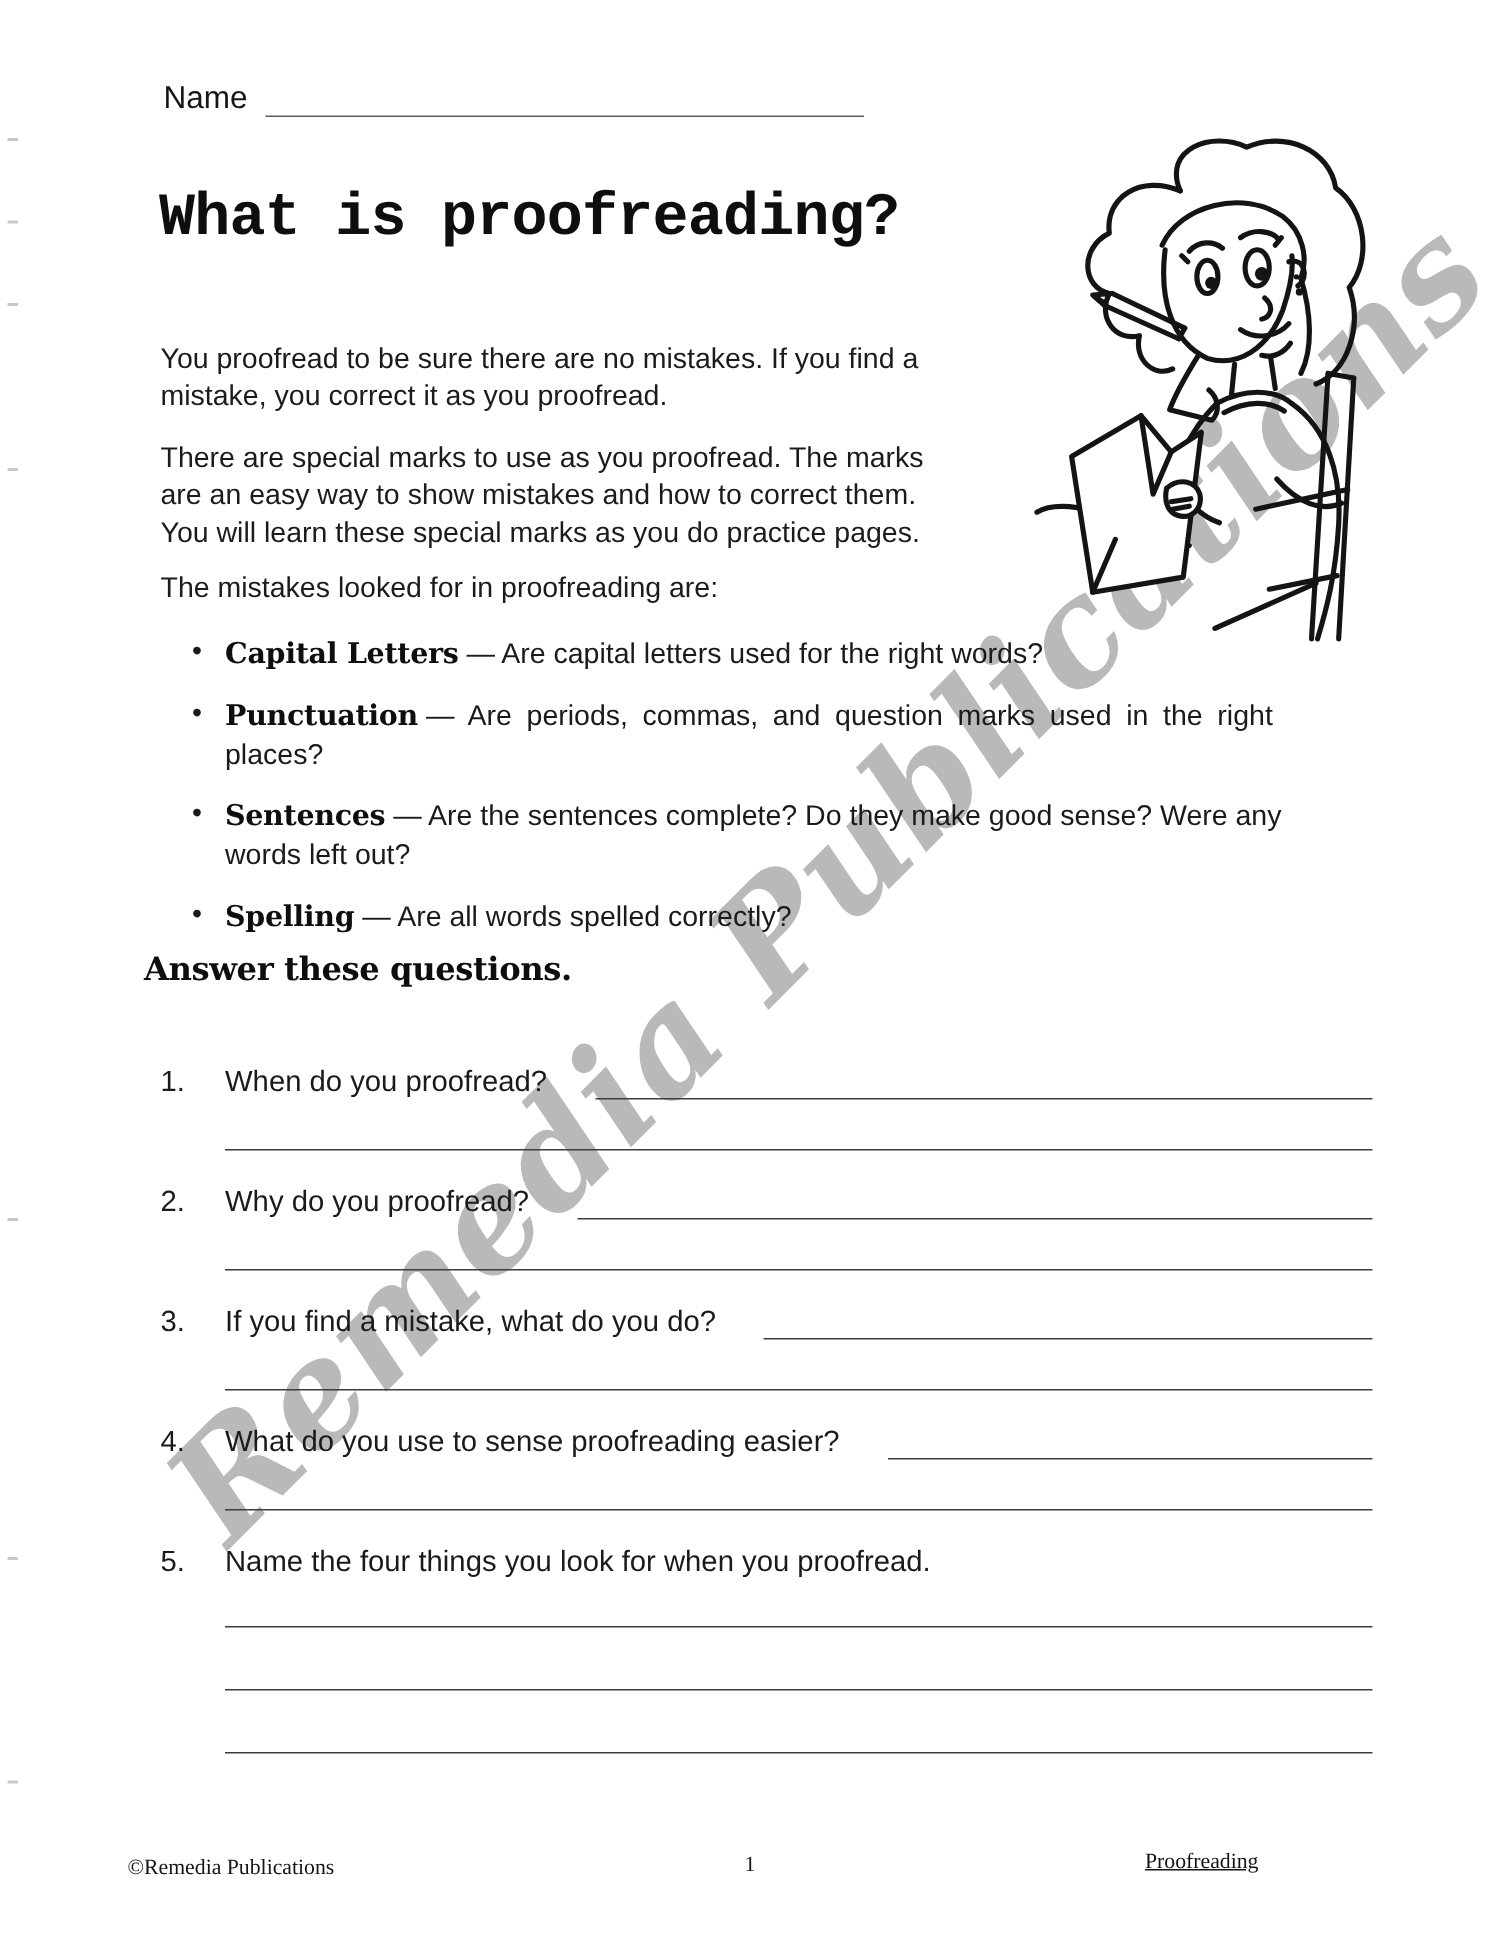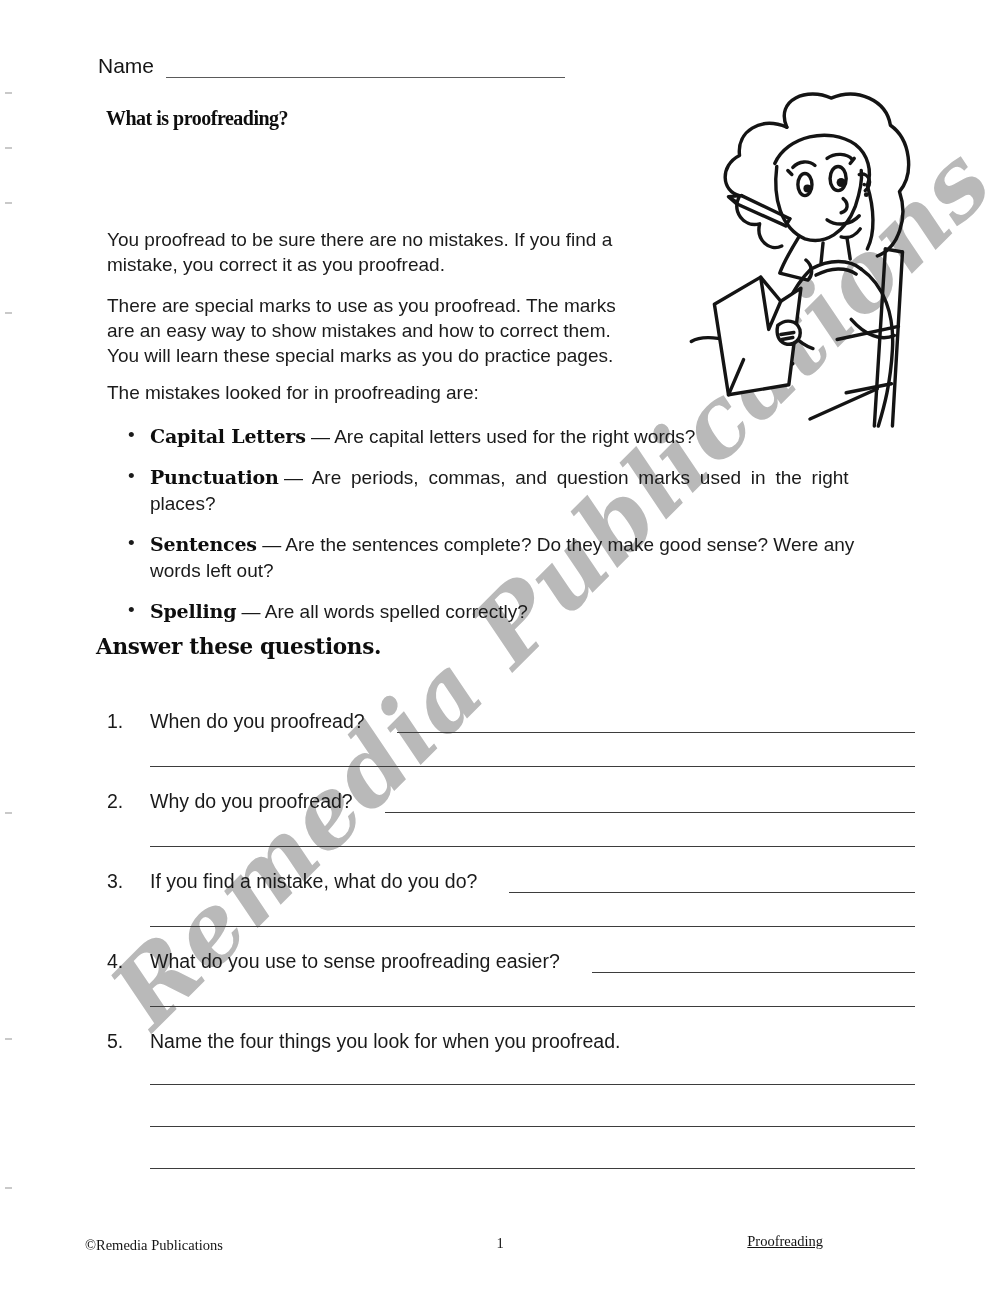--- a/index.html
+++ b/index.html
@@ -14,28 +14,28 @@
     transform:rotate(-45deg);transform-origin:center center;
     font-family:"DejaVu Serif","Liberation Serif",serif;
     font-weight:bold;font-style:italic;
     font-size:96px;letter-spacing:1px;color:#b9b9b9;
     text-align:center;white-space:nowrap;z-index:0;
   }
   .content{position:absolute;inset:0;z-index:1;}
   
   .artifact{position:absolute;left:5px;width:7px;height:2px;background:#c9c9c9;}
   
-  .name-row{position:absolute;left:98px;top:54px;width:467px;display:flex;align-items:flex-end;}
+  .name-row{position:absolute;left:109px;top:54px;width:467px;display:flex;align-items:flex-end;}
   .name-label{font-size:21px;color:#151515;}
   .name-line{flex:1;margin-left:12px;border-bottom:1.6px solid #5a5a5a;height:22px;}
   
   .title{
-    position:absolute;left:106px;top:107px;
-    font-family:Liberation Serif, serif;font-weight:bold;
-    font-size:20px;letter-spacing:-0.5px;color:#0e0e0e;
+    position:absolute;left:106px;top:124px;
+    font-family:Liberation Mono, monospace;font-weight:bold;
+    font-size:40px;letter-spacing:-0.5px;color:#0e0e0e;
   }
   
   .para{position:absolute;left:107px;width:605px;font-size:19px;line-height:25px;
         white-space:pre-line;color:#1b1b1b;}
   .p1{top:161px}.p2{top:227px}.p3{top:293px}
   .mistakes-intro{position:absolute;left:107px;top:382px;font-size:19px;color:#1b1b1b;text-align:center;}
   
   .bullets{position:absolute;left:107px;top:423px;width:808px;}
   .bullet{position:relative;padding-left:43px;font-size:19px;line-height:26px;margin-bottom:14px;}
   .bullet .dot{position:absolute;left:21px;top:-1px;font-size:19px;}
@@ -53,21 +53,21 @@
   .q-row{display:flex;align-items:flex-end;font-size:19.5px;line-height:24px;}
   .q-num{width:43px;flex:0 0 43px;}
   .q-text{white-space:nowrap;margin-top:30px;}
   .q-line{flex:1;margin-left:32px;border-bottom:1.7px solid #3d3d3d;height:21px;}
   .q-full{margin-left:43px;margin-top:33px;border-bottom:1.7px solid #3d3d3d;height:0;}
   .q5-l1{margin-top:31px;}
   .q5-l2{margin-top:41px;}
   .q5-l3{margin-top:41px;}
   
   .footer{position:absolute;left:0;top:1233px;width:908px;height:24px;
-          font-family:"Liberation Serif",serif;font-size:14.5px;color:#141414;}
+          font-family:"Liberation Serif",serif;font-size:14.5px;color:#141414;padding-left:16px;}
   .footer .f-left{position:absolute;left:85px;top:4px;}
   .footer .f-center{position:absolute;left:470px;top:2px;width:60px;text-align:center;}
   .footer .f-right{position:absolute;right:85px;top:0;text-decoration:underline;}
   
   .illustration{position:absolute;left:688px;top:86px;width:260px;height:342px;}
 </style>
 </head>
 <body>
 
 <div class="page">

